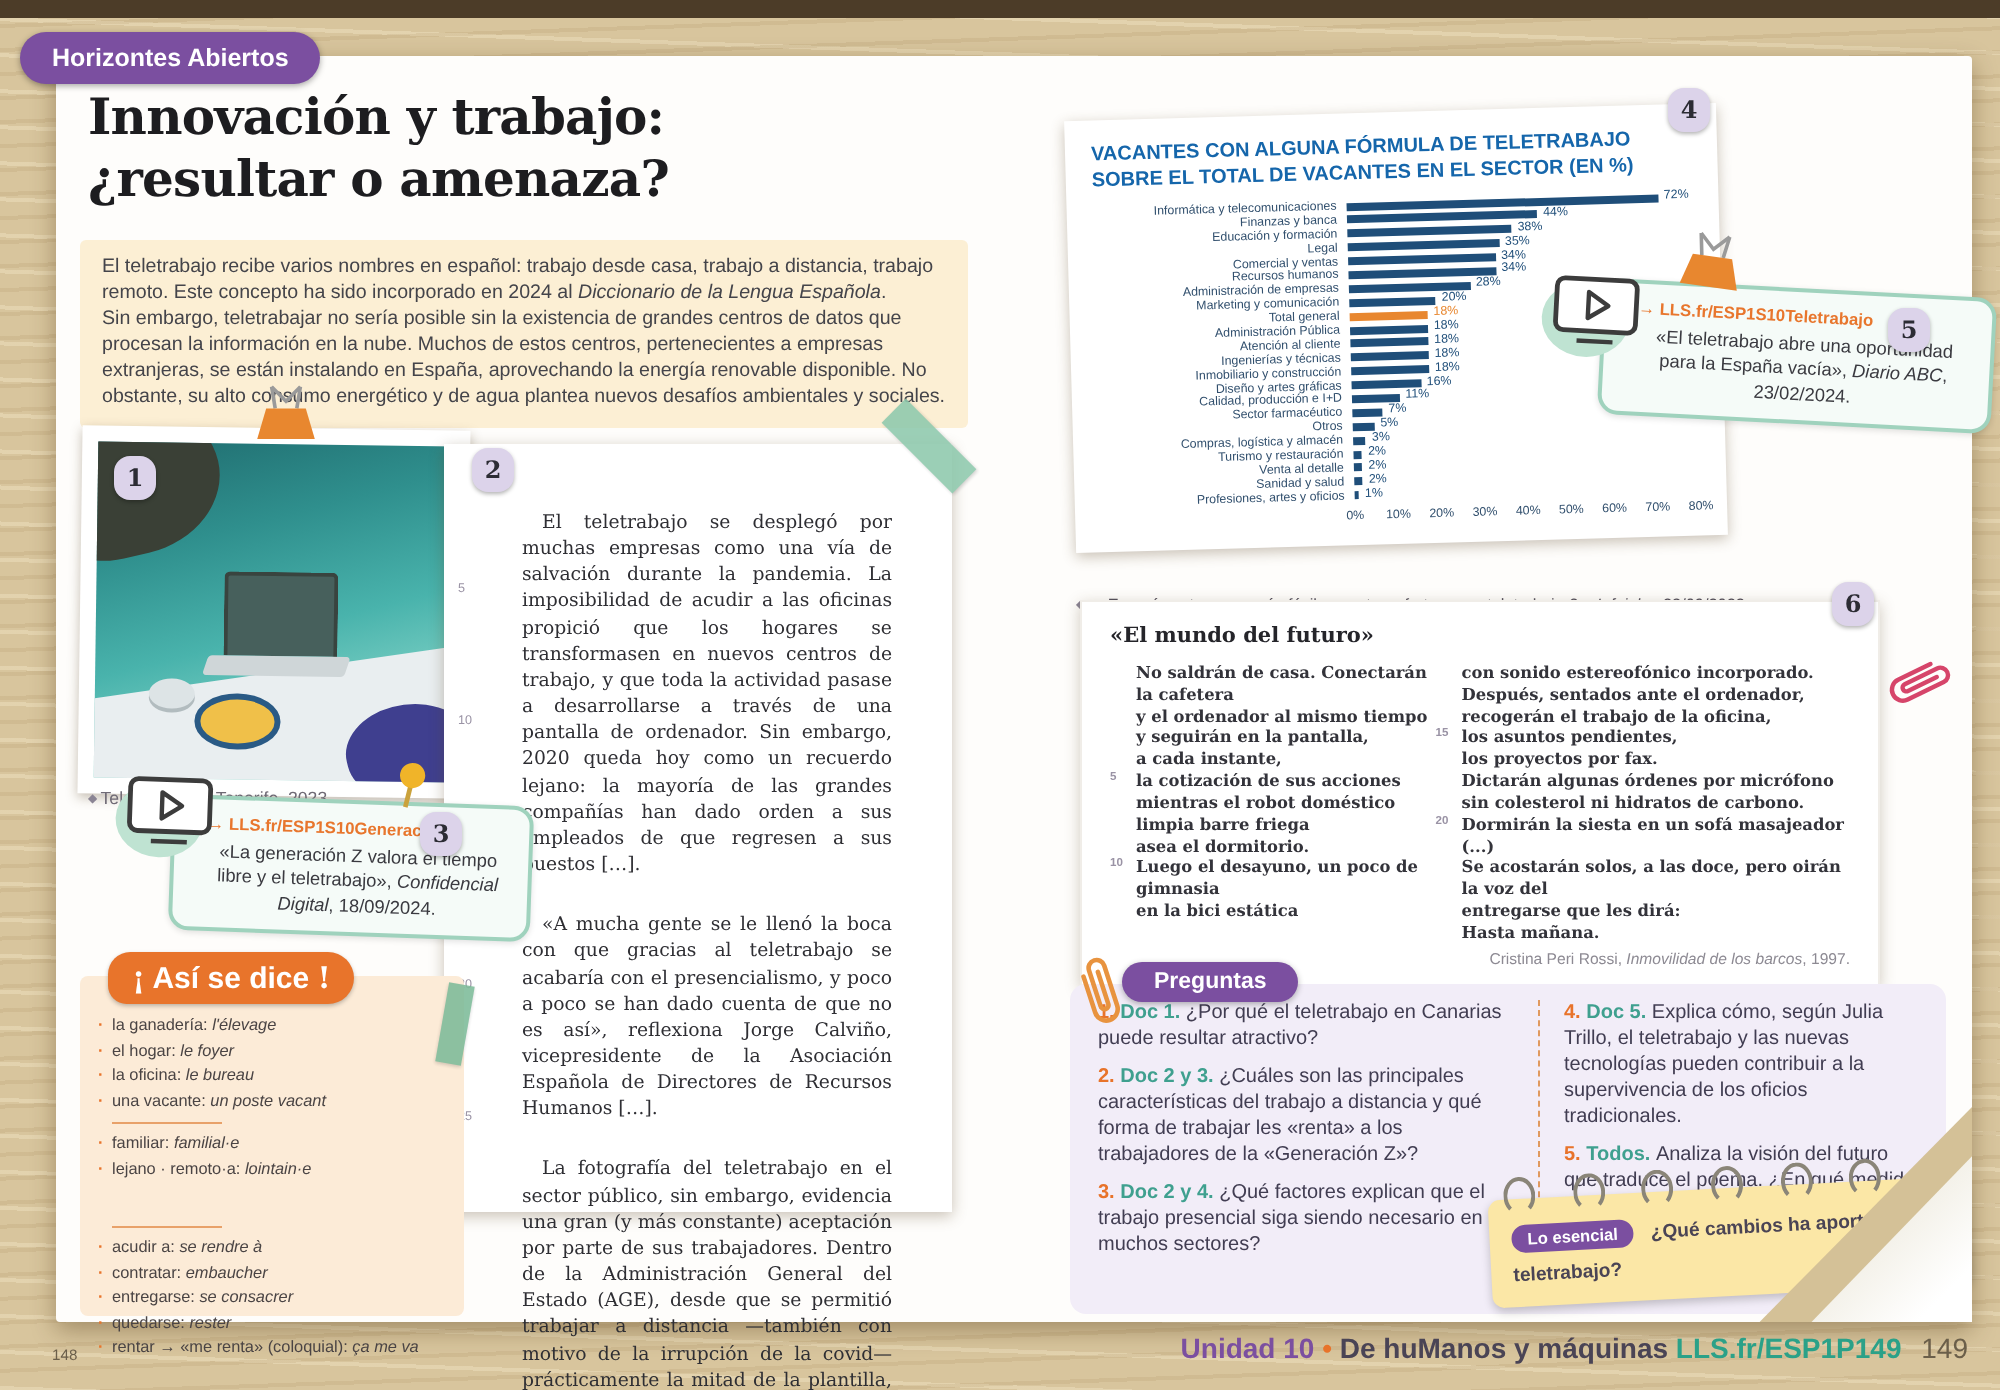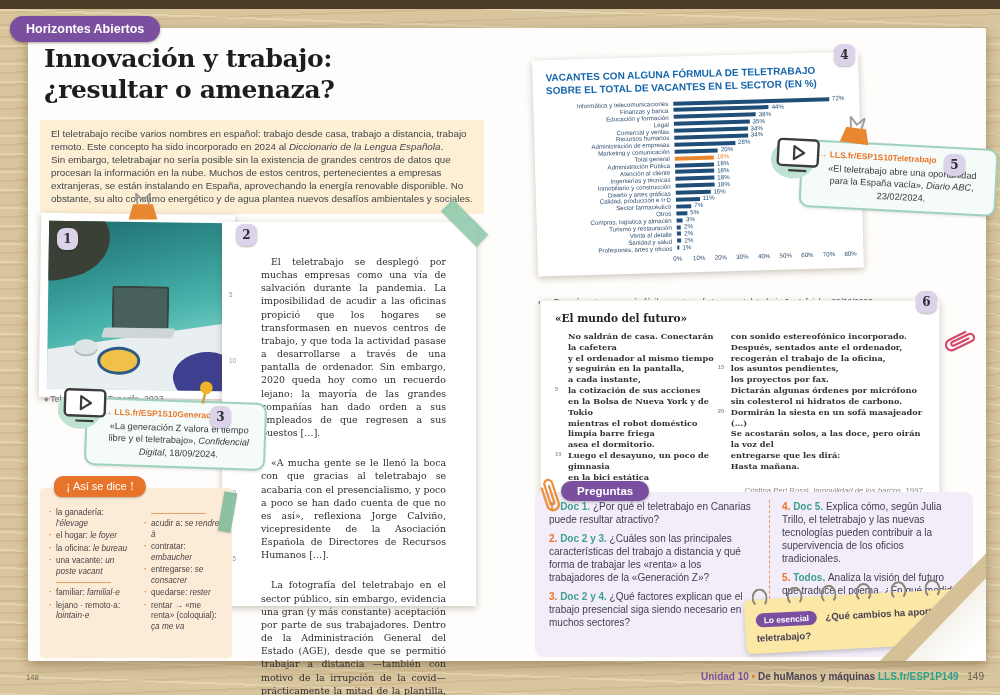--- a/index.html
+++ b/index.html
@@ -82,24 +82,24 @@
   .tv3{left:-30px;top:-12px;}
   .tv5{left:-32px;top:-4px;}
 
   
   .pin{position:absolute;z-index:9;}
   .clip{position:absolute;z-index:9;}
 
   
   .vocab{position:absolute;left:12px;top:460px;width:192px;height:170px;background:#fcebd7;
        border-radius:4px;box-sizing:border-box;padding:20px 9px 6px;}
-  .vocab-head{position:absolute;left:14px;top:-12px;background:#e8742b;color:#fff;font-weight:normal;
-       font-size:11px;padding:4px 12px;border-radius:12px 14px 14px 10px;box-shadow:0 1px 2px rgba(0,0,0,.25);}
+  .vocab-head{position:absolute;left:14px;top:-12px;background:#e8742b;color:#fff;font-weight:bold;
+       font-size:15px;padding:4px 12px;border-radius:12px 14px 14px 10px;box-shadow:0 1px 2px rgba(0,0,0,.25);}
   .vocab-head .mark{font-family:"DejaVu Serif",serif;}
-  .vocab-cols{display:flex;gap:16px;}
+  .vocab-cols{display:flex;gap:16px;flex-direction:column;}
   .vocab-col{flex:1;font-size:8.2px;line-height:1.28;color:#4a4444;}
   .v-item{margin-bottom:2px;padding-left:7px;position:relative;}
   .v-item::before{content:"·";position:absolute;left:0;color:#e8742b;font-weight:bold;}
   .v-fr{font-style:italic;}
   .v-div{border:none;border-top:1.5px solid #e8a169;width:55px;margin:5px 0 5px 7px;}
 
   
   .doc4{position:absolute;left:507px;top:28px;width:326px;background:#fff;box-sizing:border-box;
        padding:11px 13px 9px;box-shadow:0 2px 7px rgba(90,70,40,.33);transform:rotate(-1.6deg);}
   .chart-title{color:#1566ab;font-weight:bold;font-size:10px;line-height:1.3;margin-bottom:6px;}
@@ -148,21 +148,21 @@
 
   
   .curl{position:absolute;right:0;bottom:0;width:118px;height:112px;z-index:12;}
   .curl .under{position:absolute;inset:0;background:#d4c197;clip-path:polygon(100% 4%,10% 100%,100% 100%);}
   .curl .fold{position:absolute;inset:0;
        background:linear-gradient(315deg,#ffffff 12%,#f1eee4 42%,#d8d3c2 52%,#fbfaf6 68%,#ffffff 100%);
        clip-path:polygon(100% 26%,32% 100%,100% 100%);box-shadow:-3px -3px 8px rgba(0,0,0,.18);}
 
   
   .footer-left{position:absolute;left:26px;bottom:13px;font-size:7.6px;color:#6b5f4a;}
-  .footer-right{position:absolute;right:16px;bottom:13px;font-size:10px;color:#55504a;}
+  .footer-right{position:absolute;right:16px;bottom:13px;font-size:14px;color:#55504a;}
   .footer-right .f-unit{color:#7b4fa0;font-weight:bold;}
   .footer-right .f-dot{color:#e8732a;font-weight:bold;}
   .footer-right .f-title{color:#4a4455;font-weight:bold;}
   .footer-right .f-link{color:#2ba188;font-weight:bold;cursor:pointer;}
   .footer-right .f-page{color:#6b5f4a;margin-left:6px;}
 </style>
 </head>
 <body>
 
 <div class="top-band"></div>
@@ -477,21 +477,20 @@
   </div>
   <div class="doc6">
     <div class="poem-title">«El mundo del futuro»</div>
     <div class="poem-cols">
       <div class="poem-col left" id="poem-left">
           <div class="poem-line">No saldrán de casa. Conectarán la cafetera</div>
           <div class="poem-line">y el ordenador al mismo tiempo</div>
           <div class="poem-line">y seguirán en la pantalla,</div>
           <div class="poem-line">a cada instante,</div>
           <div class="poem-line"><span class="pnum">5</span>la cotización de sus acciones</div>
-          <div class="poem-line">en la Bolsa de Nueva York y de Tokio</div>
           <div class="poem-line">mientras el robot doméstico</div>
           <div class="poem-line">limpia barre friega</div>
           <div class="poem-line">asea el dormitorio.</div>
           <div class="poem-line"><span class="pnum">10</span>Luego el desayuno, un poco de gimnasia</div>
           <div class="poem-line">en la bici estática</div>
         </div>
       <div class="poem-col right" id="poem-right">
           <div class="poem-line">con sonido estereofónico incorporado.</div>
           <div class="poem-line">Después, sentados ante el ordenador,</div>
           <div class="poem-line">recogerán el trabajo de la oficina,</div>

